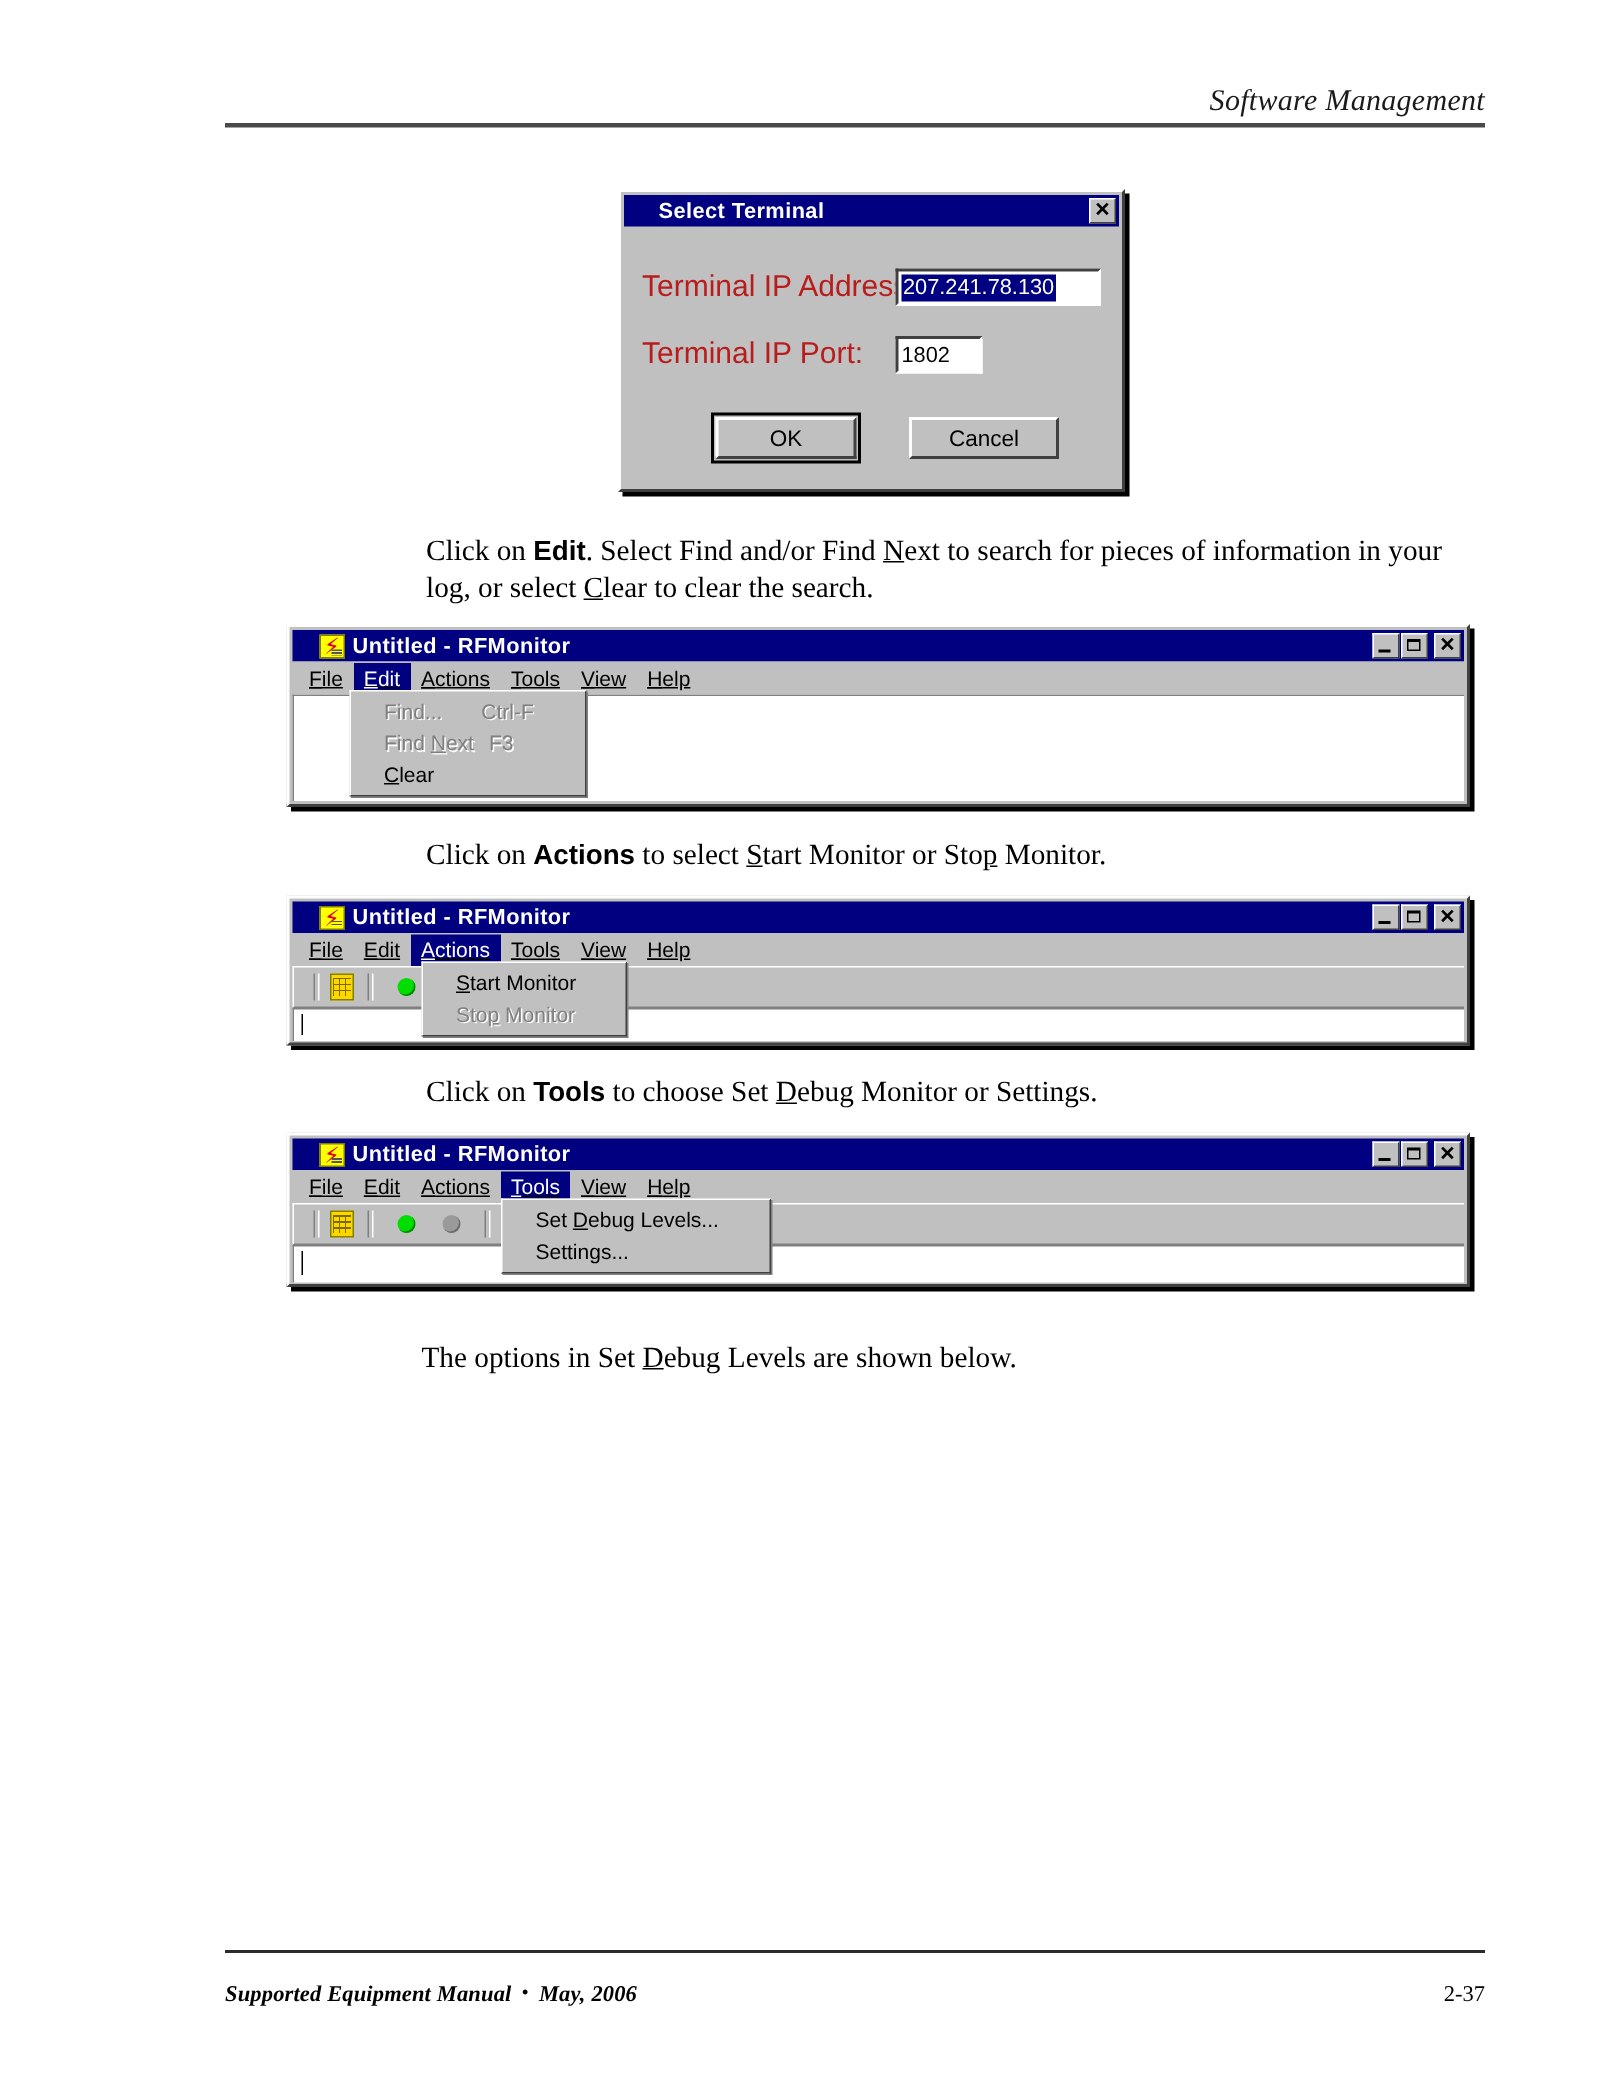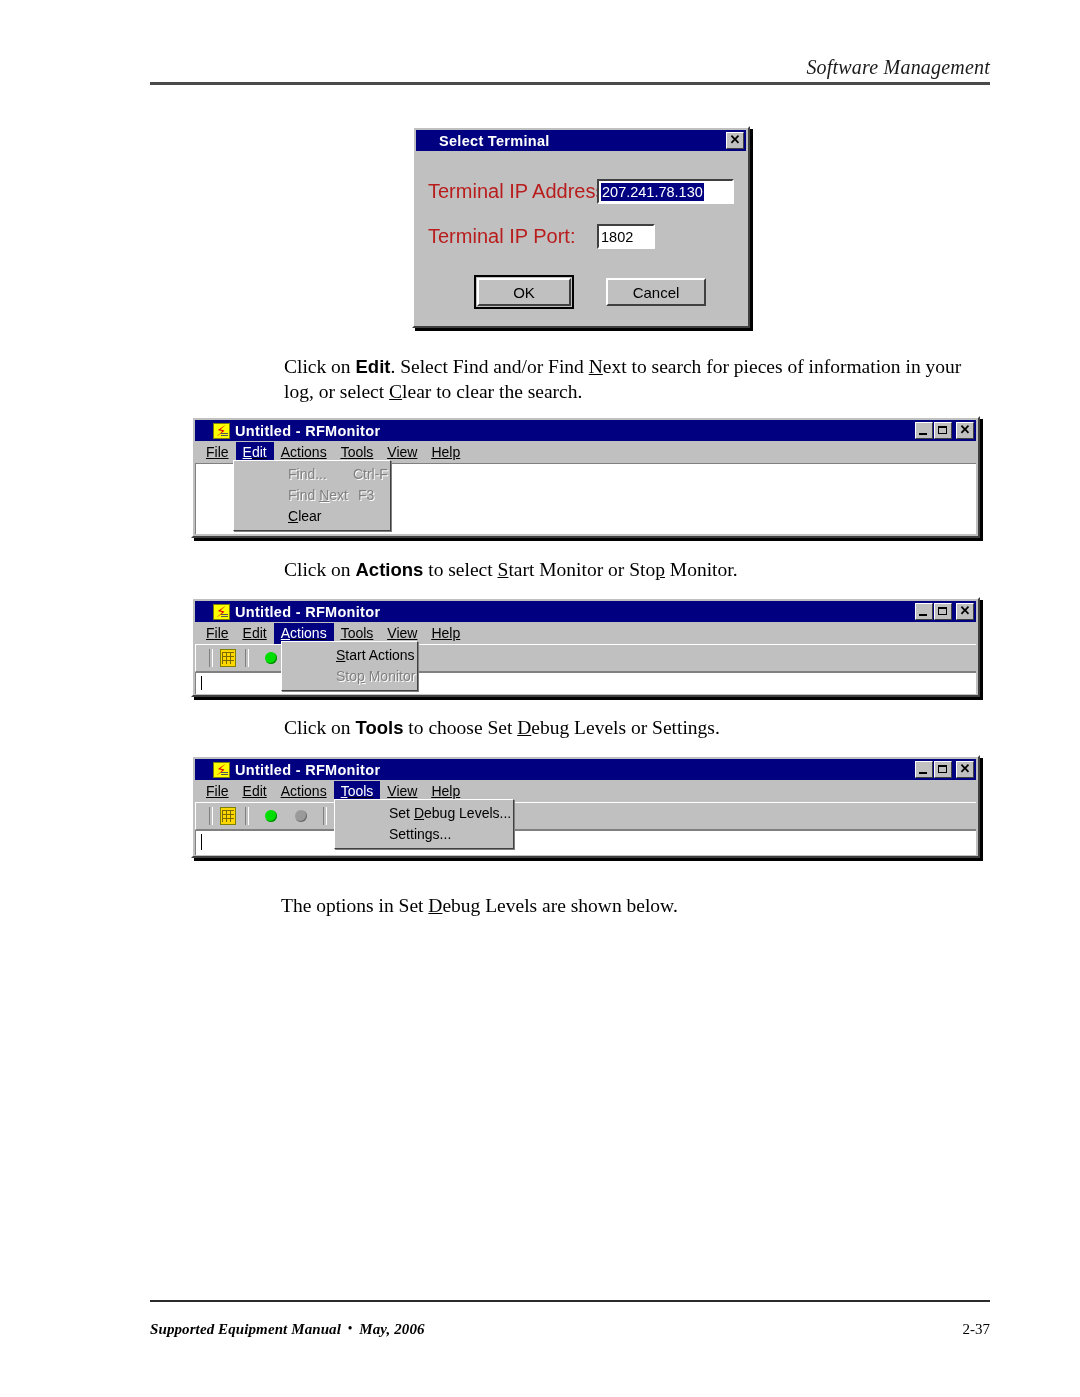--- a/index.html
+++ b/index.html
@@ -294,21 +294,20 @@
     box-shadow: 1px 1px 0 #808080;
   }
   .dd-item {
     font-family: "Liberation Sans", sans-serif;
     font-size: 14px;
     color: #000;
     padding: 2px 14px 3px 22px;
     white-space: nowrap;
     display: flex;
     align-items: baseline;
-    margin-left: 32px;
   }
   .dd-item.disabled { color: #808080; text-shadow: 1px 1px 0 #ffffff; }
   .dd-item .lbl { flex: 0 0 auto; }
   .dd-item .acc { margin-left: 26px; }
   .dd-item u { text-decoration: underline; }
 
   
   .dlg-body { padding: 10px 12px 12px 12px; }
   .dlg-row {
     display: flex;
@@ -484,30 +483,30 @@
       <div class="tb-sep"></div>
       <div class="dot green"></div>
     </div>
     <div class="client" style="height:22px;">
       <div class="caret" style="height:14px;"></div>
     </div>
   </div>
 
   <div class="dropdown" style="left:90px; top:44px; width:137px;">
     <div class="dd-item">
-      <span class="lbl"><u>S</u><span>tart Actions</span></span>
+      <span class="lbl"><u>S</u><span>tart Monitor</span></span>
     </div>
     <div class="dd-item disabled">
       <span class="lbl"><span>Sto</span><u>p</u><span> Monitor</span></span>
     </div>
   </div>
 </div>
 
 <div class="para" style="left:284px; top:715px; width:690px;">
-  <span>Click on </span><b>Tools</b><span> to choose Set </span><u>D</u><span>ebug Levels or Settings.</span>
+  <span>Click on </span><b>Tools</b><span> to choose Set </span><u>D</u><span>ebug Monitor or Settings.</span>
 </div>
 
 <div class="win" style="left:191px; top:755px; width:789px; height:103px;">
   <div class="win-outer">
     <div class="titlebar">
       <div class="app-icon">
         <span class="bolt">⚡</span>
         <span class="barsy"></span>
       </div>
       <div class="title-text">Untitled - RFMonitor</div>

